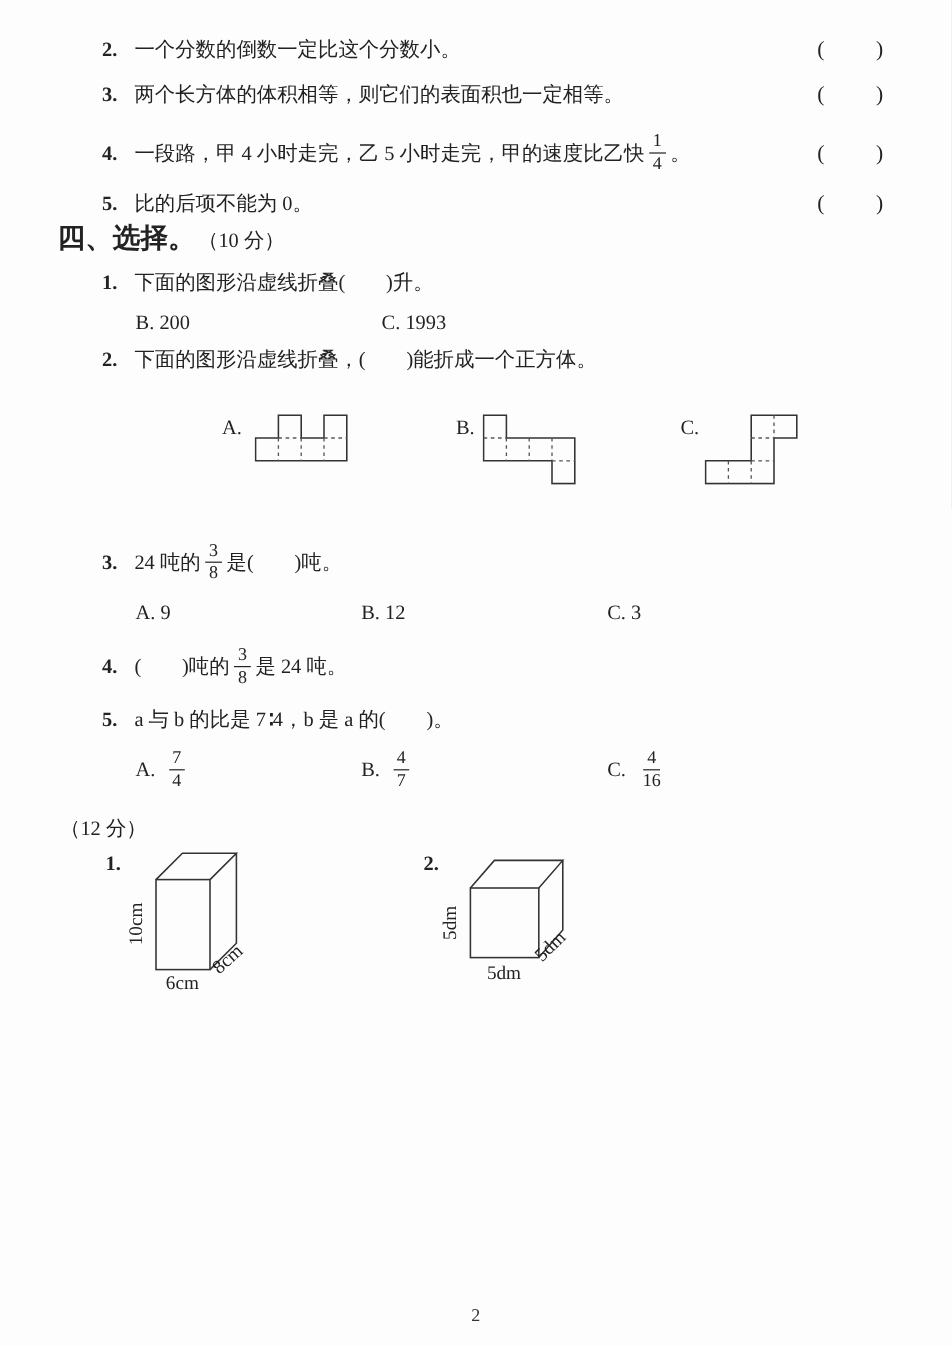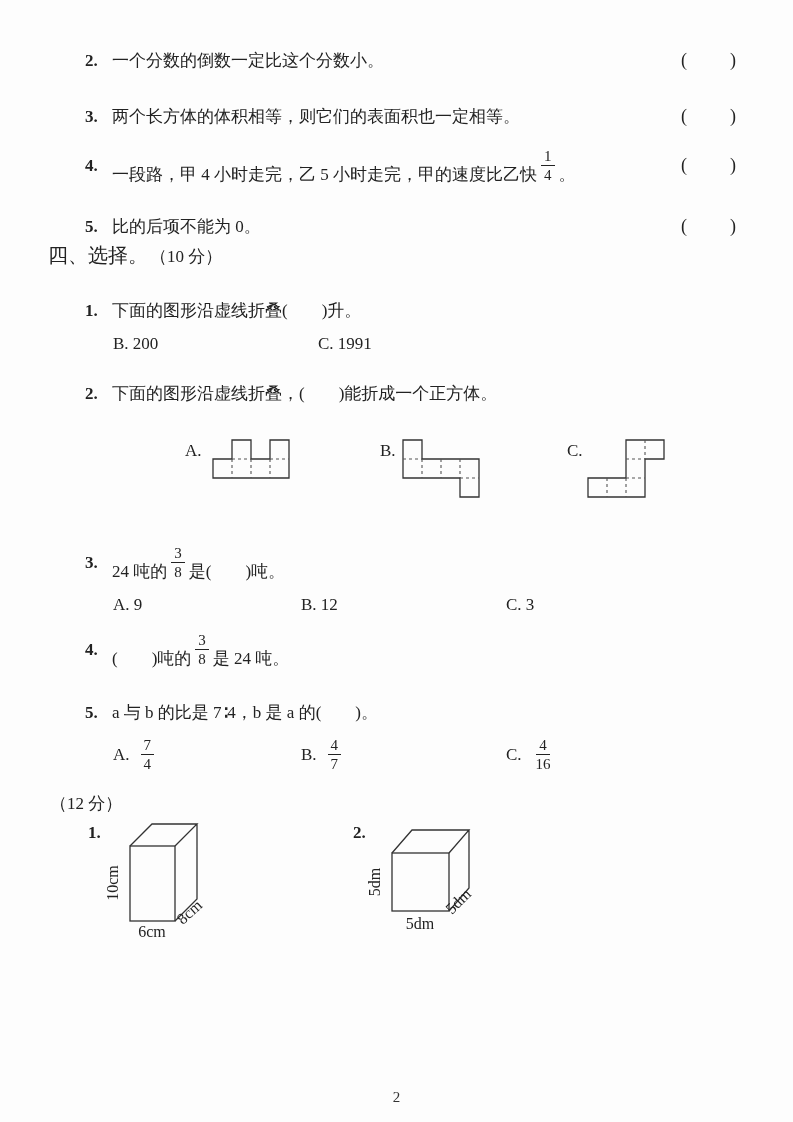--- a/index.html
+++ b/index.html
@@ -7,26 +7,26 @@
     position:relative; width:793px; height:1122px; margin:0 auto;
     background:#fdfdfd; color:#222;
     font-family:"Liberation Serif","DejaVu Serif",serif;
     font-size:17px; overflow:hidden;
   }
   .content { padding:30px 48px 0 48px; }
   .row { display:flex; align-items:baseline; line-height:23px; }
   .center-row { align-items:center; }
   .indent { margin-left:37px; }
   .qnum { font-weight:700; flex:0 0 27px; }
-  .qtext { white-space:pre-wrap;margin-top:19px; }
+  .qtext { white-space:pre-wrap; }
   .answer-parens {
     margin-left:auto; margin-right:9px; flex:0 0 55px;
     display:flex; justify-content:space-between; font-size:18px;
   }
-  .sec-header { font-weight:400; font-size:20px; }
+  .sec-header { font-weight:700; font-size:23px; }
   .sec-score { font-weight:400; margin-left:2px; }
   .opts { margin-left:65px; }
   .oc1 { flex:0 0 188px; }
   .oc2 { flex:0 0 205px; }
   .oc3 { flex:1 1 auto; }
   .opt-frac { display:inline-flex; align-items:center; }
   .opt-frac .letter { margin-right:7px; }
   .frac { display:inline-flex; flex-direction:column; align-items:center; margin:0 4px; }
   .frac .fn { font-size:15px; line-height:18px; padding:0 3px; border-bottom:1.2px solid #222; }
   .frac .fd { font-size:15px; line-height:18px; padding:0 3px; }
@@ -93,21 +93,21 @@
       <span class="sec-header">四、选择。</span>
       <span class="sec-score">（10 分）</span>
     </div>
 
     <div class="row indent" style="margin-bottom:10px">
       <span class="qnum">1.</span>
       <span class="qtext">下面的图形沿虚线折叠(　　)升。</span>
     </div>
     <div class="row opts" style="margin-bottom:8px">
       <span class="oc2">B. 200</span>
-      <span class="oc3">C. 1991</span>
+      <span class="oc3">C. 1993</span>
     </div>
 
     <div class="row indent">
       <span class="qnum">2.</span>
       <span class="qtext">下面的图形沿虚线折叠，(　　)能折成一个正方体。</span>
     </div>
 
     <div class="nets">
       <span class="net-label" style="left:137px">A.</span>
       <svg style="left:164px" width="78" height="40" viewBox="0 0 78 40">

